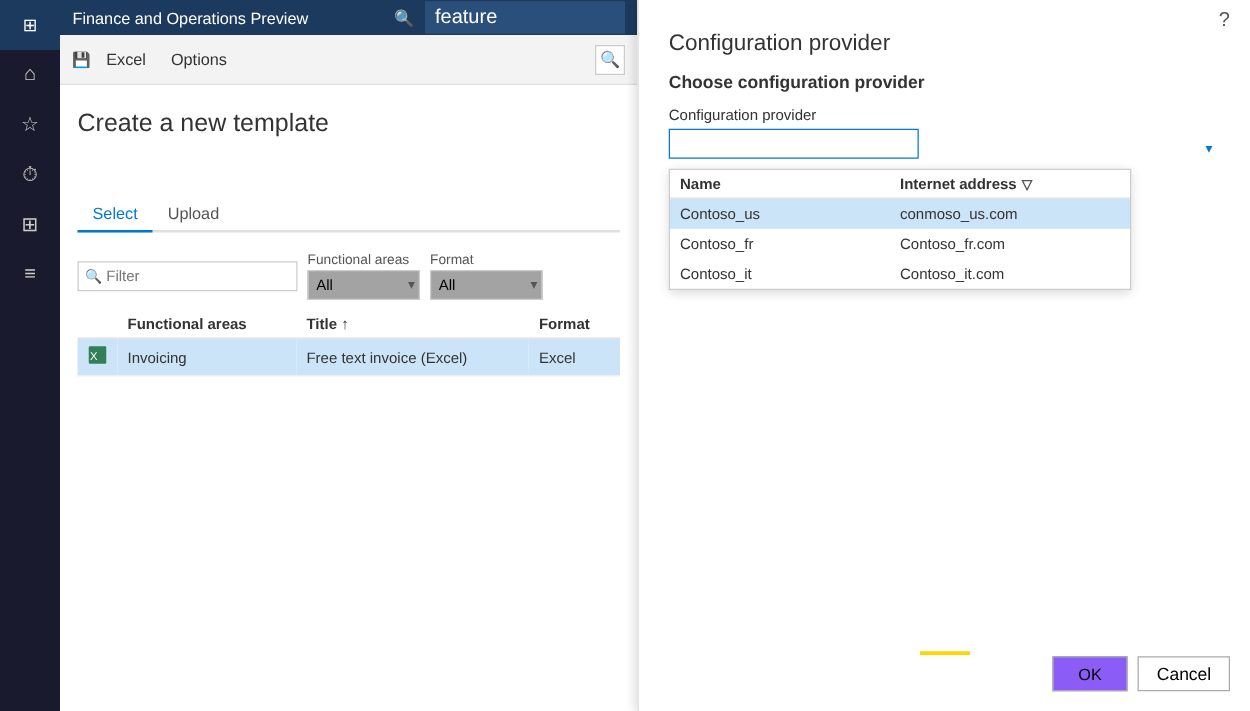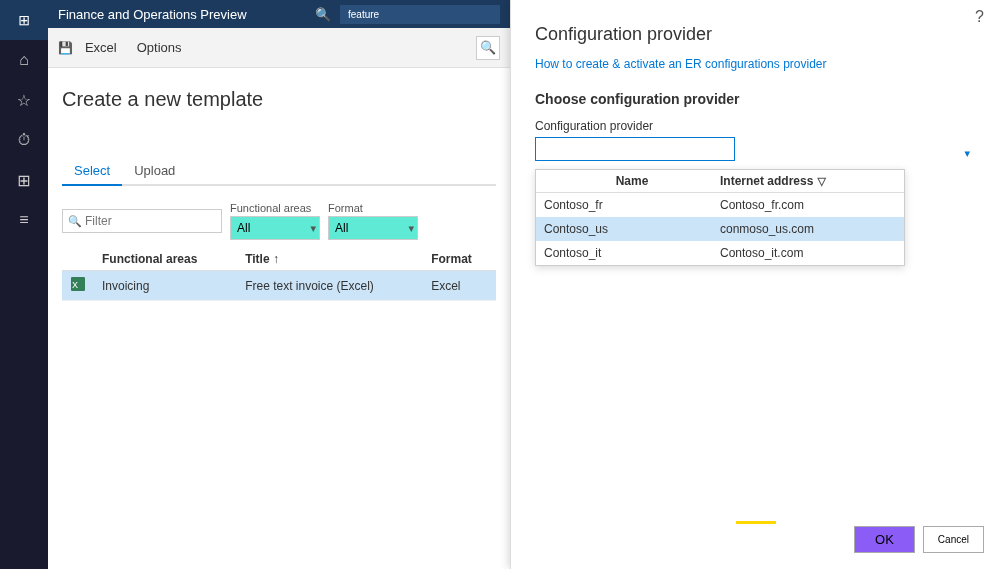--- a/index.html
+++ b/index.html
@@ -58,21 +58,21 @@
       font-size: 13px;
       font-weight: 400;
       flex: 1;
     }
     .search-box {
       background: #2a4f7a;
       border: none;
       color: white;
       padding: 4px 8px;
       width: 160px;
-      font-size: 10px;
+      font-size: 16px;
       outline: none;
     }
     .search-box::placeholder { color: #aaa; }
 
     
     .toolbar {
       height: 40px;
       background: #f3f3f3;
       display: flex;
       align-items: center;
@@ -139,41 +139,41 @@
     }
 
     
     .filter-row {
       display: flex;
       gap: 8px;
       margin-bottom: 8px;
       align-items: center;
     }
     .filter-input {
-      width: 160px;
+      width: 176px;
       padding: 4px 8px;
       border: 1px solid #ccc;
       font-size: 12px;
       outline: none;
     }
     .filter-label {
       font-size: 11px;
       color: #555;
       margin-bottom: 2px;
     }
     .filter-select-wrap {
       display: flex;
       flex-direction: column;
     }
     .filter-select {
       padding: 4px 20px 4px 6px;
       border: 1px solid #ccc;
       font-size: 12px;
       outline: none;
-      background: #5eead4;
+      background: #a3a3a3;
       appearance: none;
       -webkit-appearance: none;
       width: 90px;
     }
     .select-wrapper {
       position: relative;
       display: inline-block;
     }
     .select-wrapper::after {
       content: '▾';
@@ -279,21 +279,20 @@
       box-shadow: 0 2px 8px rgba(0,0,0,0.15);
     }
     .dropdown-table-header {
       display: flex;
       background: white;
       border-bottom: 1px solid #ddd;
       padding: 4px 8px;
       font-size: 12px;
       font-weight: 600;
       color: #333;
-      text-align: center;
     }
     .dropdown-col-name { flex: 1; }
     .dropdown-col-addr { flex: 1; display: flex; align-items: center; gap: 4px; }
     .dropdown-row {
       display: flex;
       padding: 5px 8px;
       font-size: 12px;
       color: #333;
       cursor: pointer;
     }
@@ -318,21 +317,21 @@
       background: #8b5cf6;
       border: 1px solid #aaa;
       cursor: pointer;
       font-size: 13px;
     }
     .btn-cancel {
       padding: 5px 14px;
       background: white;
       border: 1px solid #aaa;
       cursor: pointer;
-      font-size: 10px;
+      font-size: 14px;
     }
 
     
     .help-icon {
       position: absolute;
       top: 8px;
       right: 16px;
       font-size: 16px;
       color: #555;
       cursor: pointer;
@@ -432,47 +431,46 @@
         </tr>
       </tbody>
     </table>
   </div>
 </div>
 
 <div class="right-panel">
   <span class="help-icon">?</span>
 
   <div class="panel-title">Configuration provider</div>
-  <a class="panel-link" href="#">How to create &amp; activate an ER configurations provider</a>
 
   <div class="panel-section-title">Choose configuration provider</div>
 
   <div class="panel-label">Configuration provider</div>
   <div class="config-select-wrap">
     <select class="config-dropdown">
       <option value=""></option>
     </select>
   </div>
 
   <div class="dropdown-table">
     <div class="dropdown-table-header">
       <div class="dropdown-col-name">Name</div>
       <div class="dropdown-col-addr">
         <span>Internet address</span>
         <span class="filter-icon">▽</span>
       </div>
     </div>
+    <div class="dropdown-row selected">
+      <div class="dropdown-row-name">Contoso_us</div>
+      <div class="dropdown-row-addr">conmoso_us.com</div>
+    </div>
     <div class="dropdown-row">
       <div class="dropdown-row-name">Contoso_fr</div>
       <div class="dropdown-row-addr">Contoso_fr.com</div>
     </div>
-    <div class="dropdown-row selected">
-      <div class="dropdown-row-name">Contoso_us</div>
-      <div class="dropdown-row-addr">conmoso_us.com</div>
-    </div>
     <div class="dropdown-row">
       <div class="dropdown-row-name">Contoso_it</div>
       <div class="dropdown-row-addr">Contoso_it.com</div>
     </div>
   </div>
 
   <div class="indicator-line"></div>
 
   <div class="panel-footer">
     <button class="btn-ok">OK</button>

